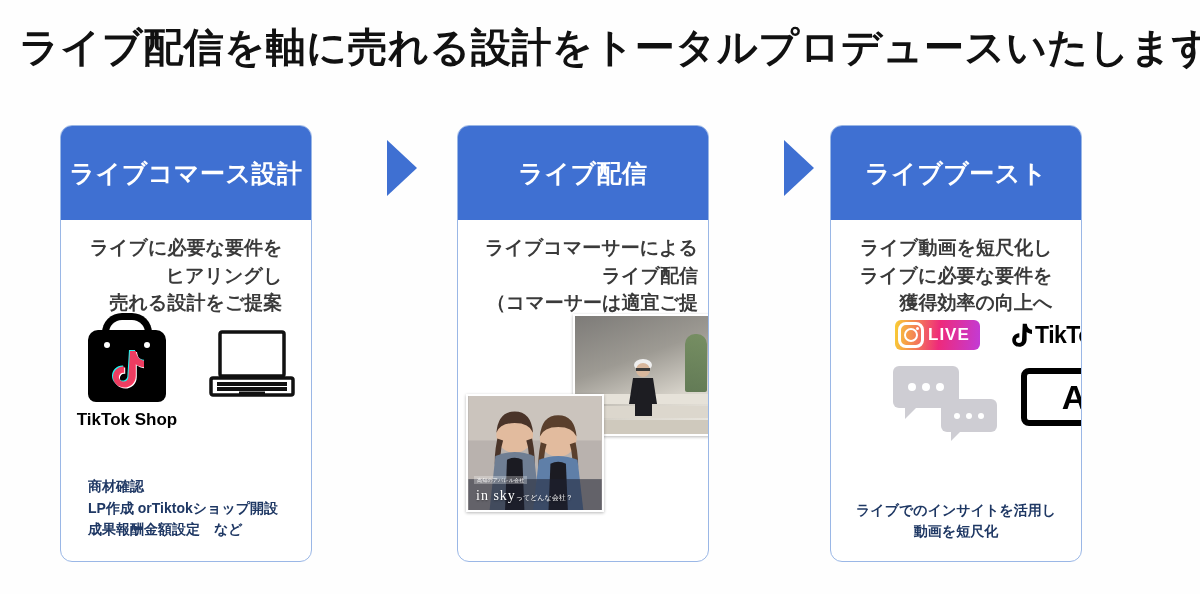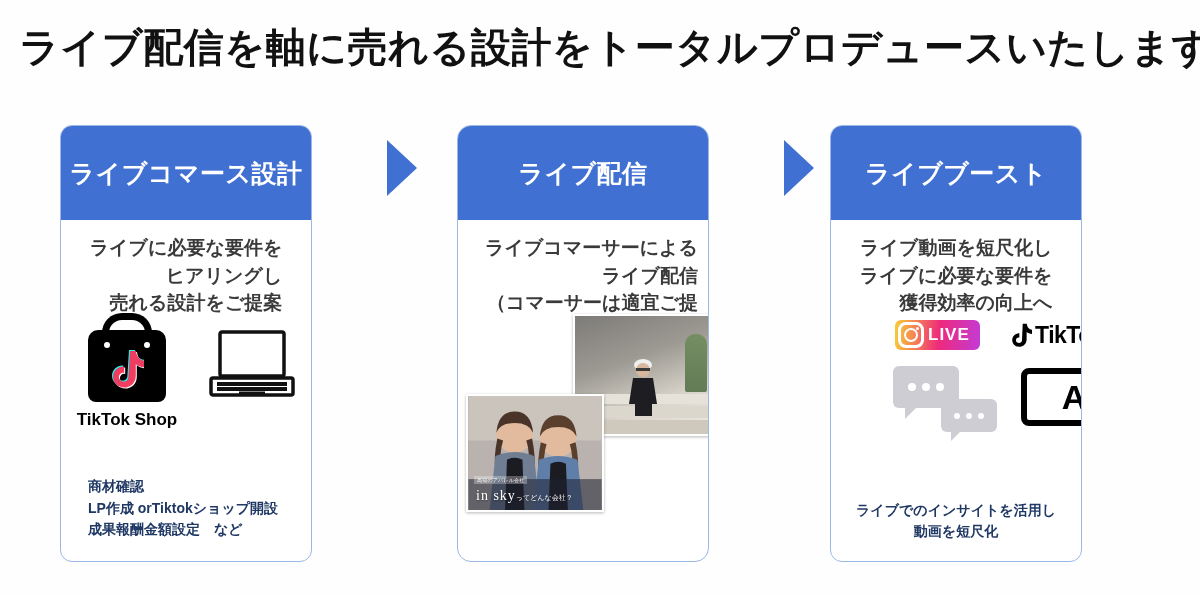--- a/index.html
+++ b/index.html
@@ -41,21 +41,21 @@
     height: 437px;
     border: 1.5px solid #9ab7e6;
     border-radius: 12px;
     background: #ffffff;
     overflow: hidden;
     display: flex;
     flex-direction: column;
     margin-top: 15px;
   }
   #card-1 { left: 60px; }
-  #card-2 { left: 457px; border-radius: 14px; }
+  #card-2 { left: 457px; }
   #card-3 { left: 830px; }
 
   .card-header {
     height: 94px;
     background: #3f70d2;
     display: flex;
     align-items: center;
     justify-content: center;
     flex: 0 0 auto;
   }

